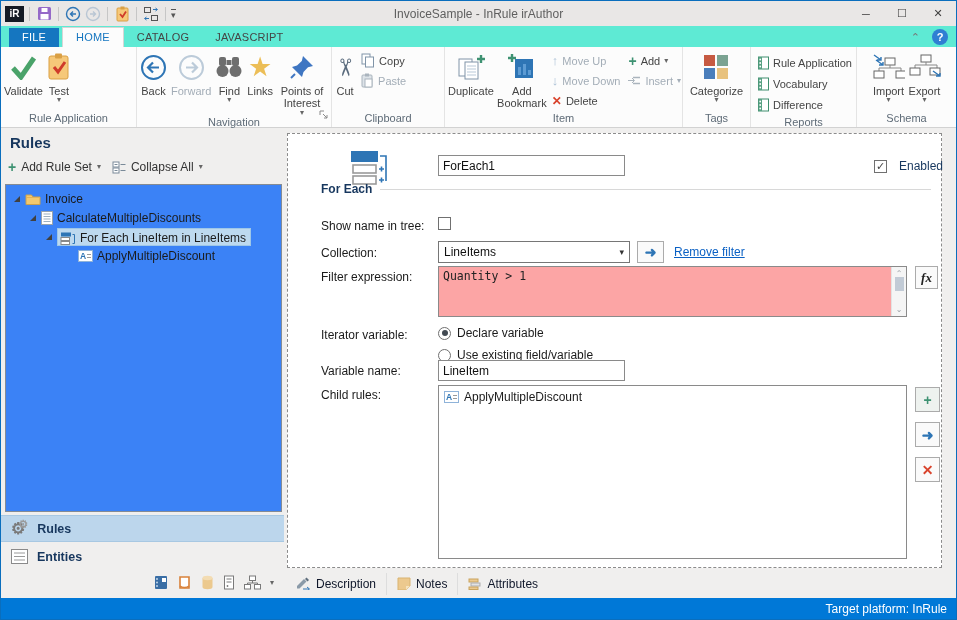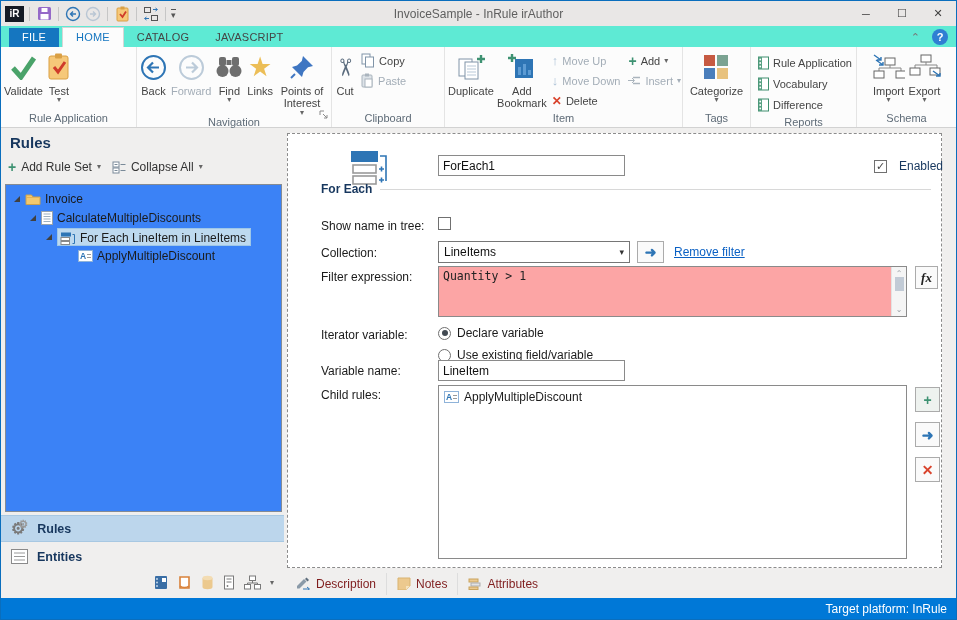--- a/index.html
+++ b/index.html
@@ -53,21 +53,21 @@
   .trow{display:flex;align-items:center;height:19px;font-size:12px;color:#1b1b1b;gap:4px}
   .pl0{padding-left:7px}.pl1{padding-left:23px}.pl2{padding-left:39px}.pl3{padding-left:72px}
   .selitem{display:flex;align-items:flex-end;gap:4px;background:#bdd9ef;border:1px solid #9ec7e8;height:18px;padding:0 4px 0 2px}
   .nav-item{position:absolute;left:0;width:283px;height:27px;display:flex;align-items:center;gap:9px;padding-left:10px;font-size:12.5px;font-weight:bold;color:#17375e}
   .nav-rules{top:387px;background:#bcd6ec;border-top:1px solid #a8c8e2;border-bottom:1px solid #a8c8e2}
   .nav-entities{top:415px}
   .gear1{color:#7a7a7a;font-size:16px;line-height:14px}
   .gear2{color:#9a9a9a;font-size:11px;margin-left:-7px;margin-top:-9px}
   .minibar{position:absolute;left:152px;top:447px;display:flex;align-items:center;gap:9px}
   .btabs{position:absolute;left:284px;top:443px;display:flex;align-items:center;height:25px}
-  .btab{display:flex;align-items:center;gap:5px;font-size:12px;color:#7f1d1d;padding:4px 10px;border-right:1px solid #ddd}
+  .btab{display:flex;align-items:center;gap:5px;font-size:12px;color:#0f172a;padding:4px 10px;border-right:1px solid #ddd}
 
   
   .editor{position:absolute;left:286px;top:5px;width:655px;height:435px;background:#fff;border:1px dashed #8c8c8c}
   .ed-label{position:absolute;font-size:12px;color:#1b1b1b}
   .txt{border:1px solid #8a8a8a;background:#fff;font-family:"Liberation Sans",sans-serif;font-size:12px;color:#111;padding:2px 4px}
   .name-input{position:absolute;left:150px;top:21px;width:187px;height:21px}
   .enabled{position:absolute;left:586px;top:25px;display:flex;align-items:center;gap:12px;font-size:12px;color:#17375e}
   .cb{width:13px;height:13px;border:1px solid #707070;background:#fff;display:flex;align-items:center;justify-content:center;font-size:11px;color:#444}
   .cb.checked::after{content:"✓"}
   .section{position:absolute;left:33px;right:10px;top:48px;display:flex;align-items:center}

